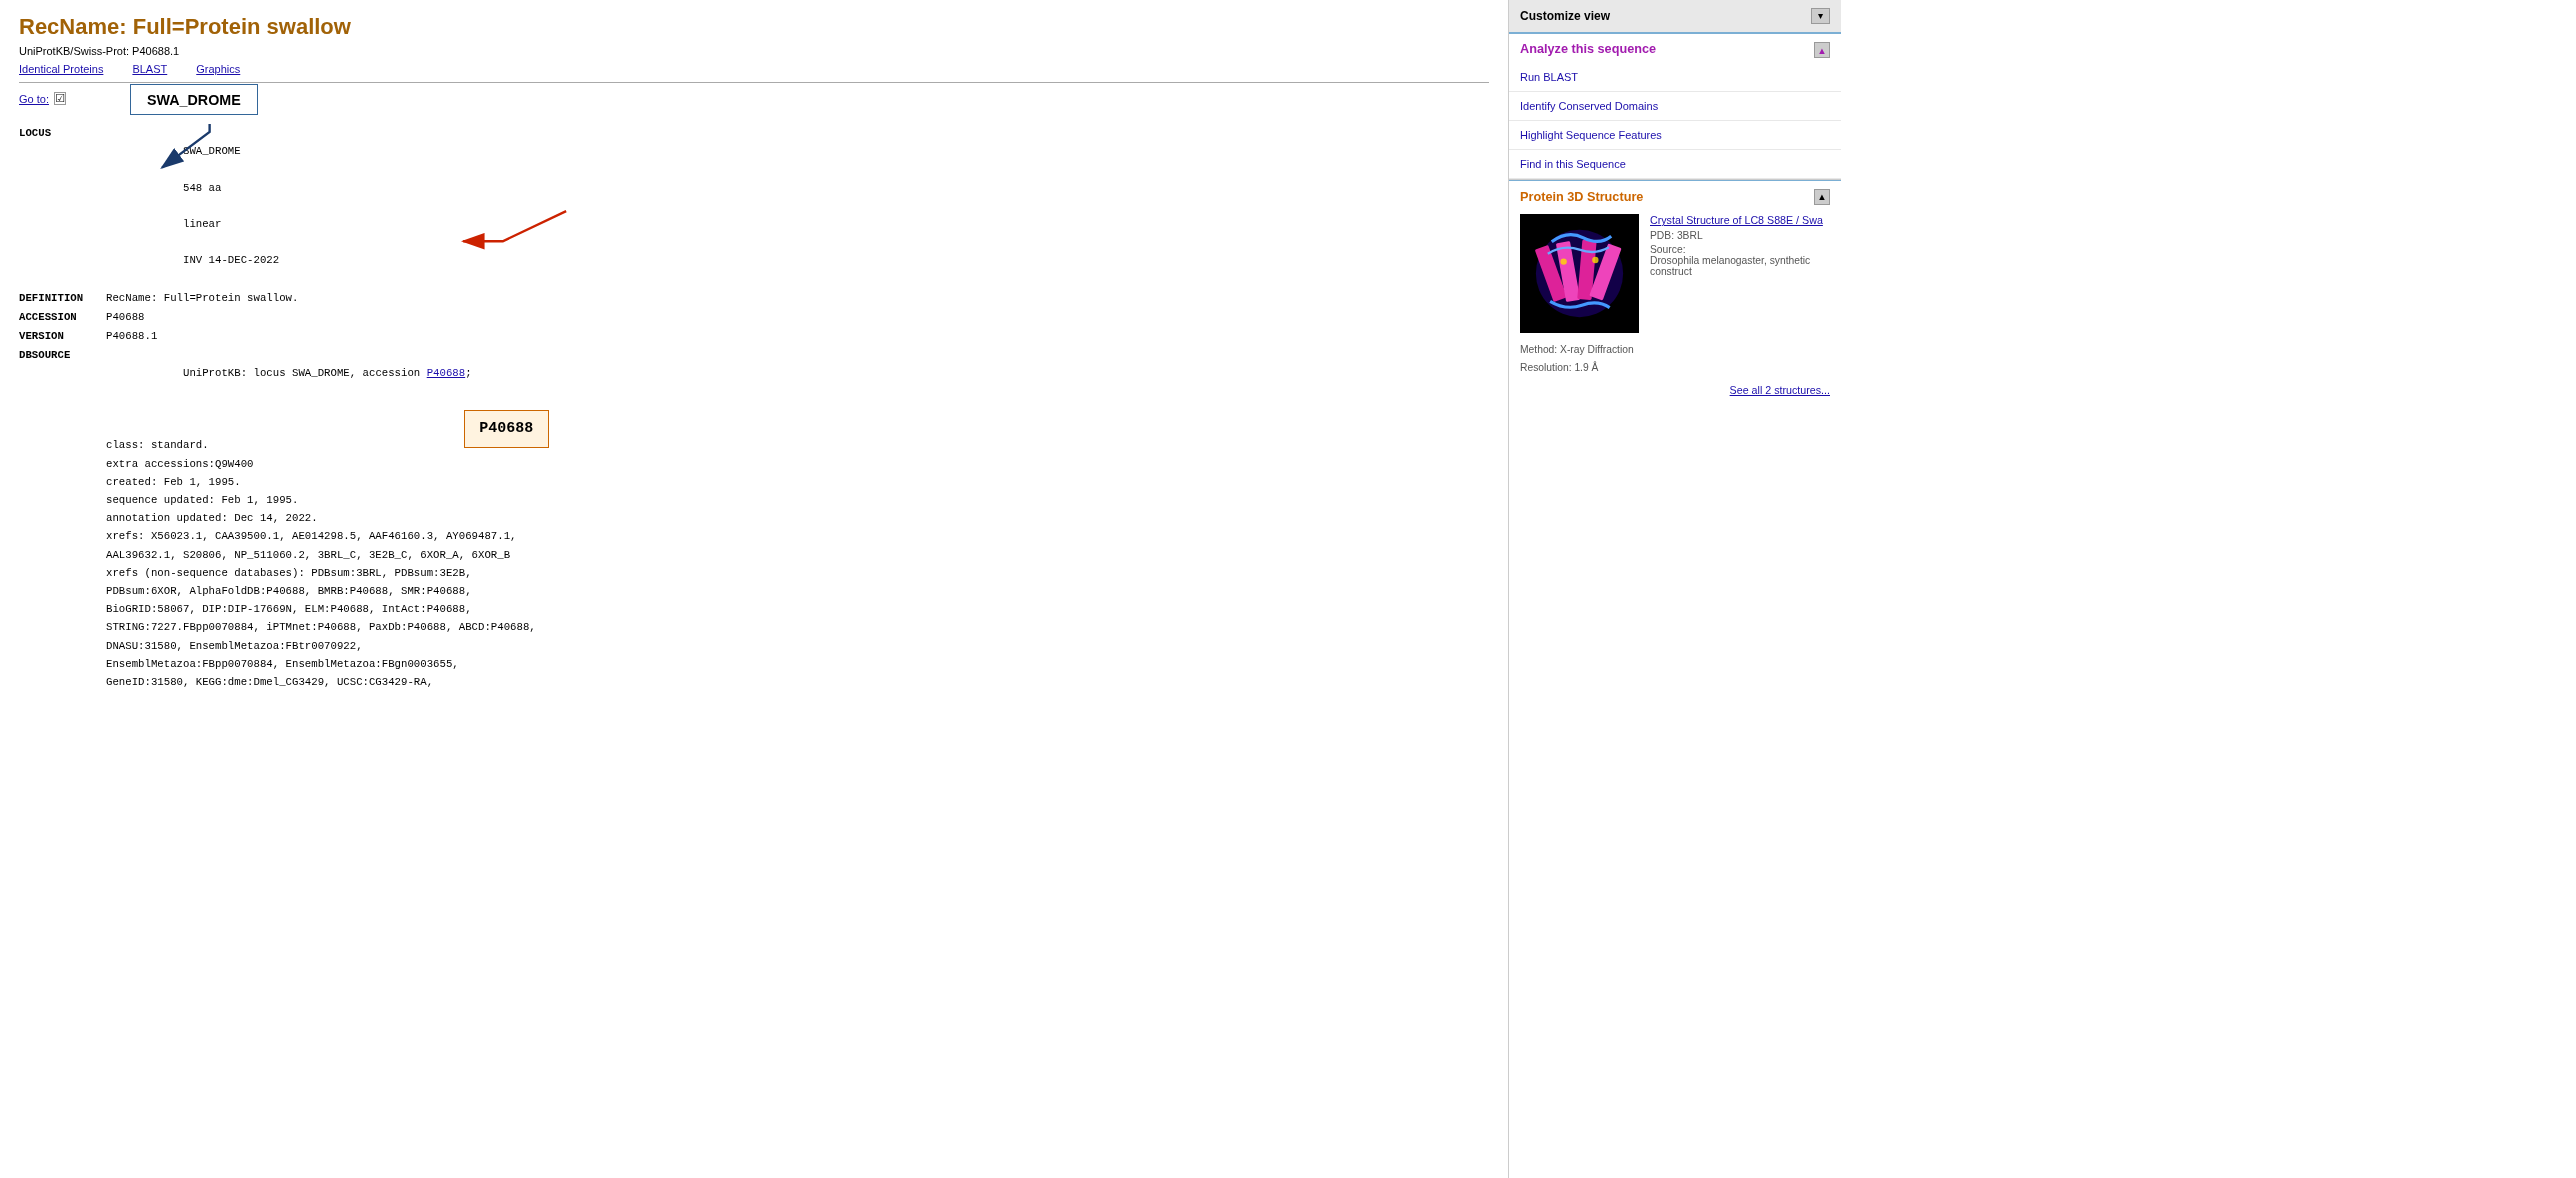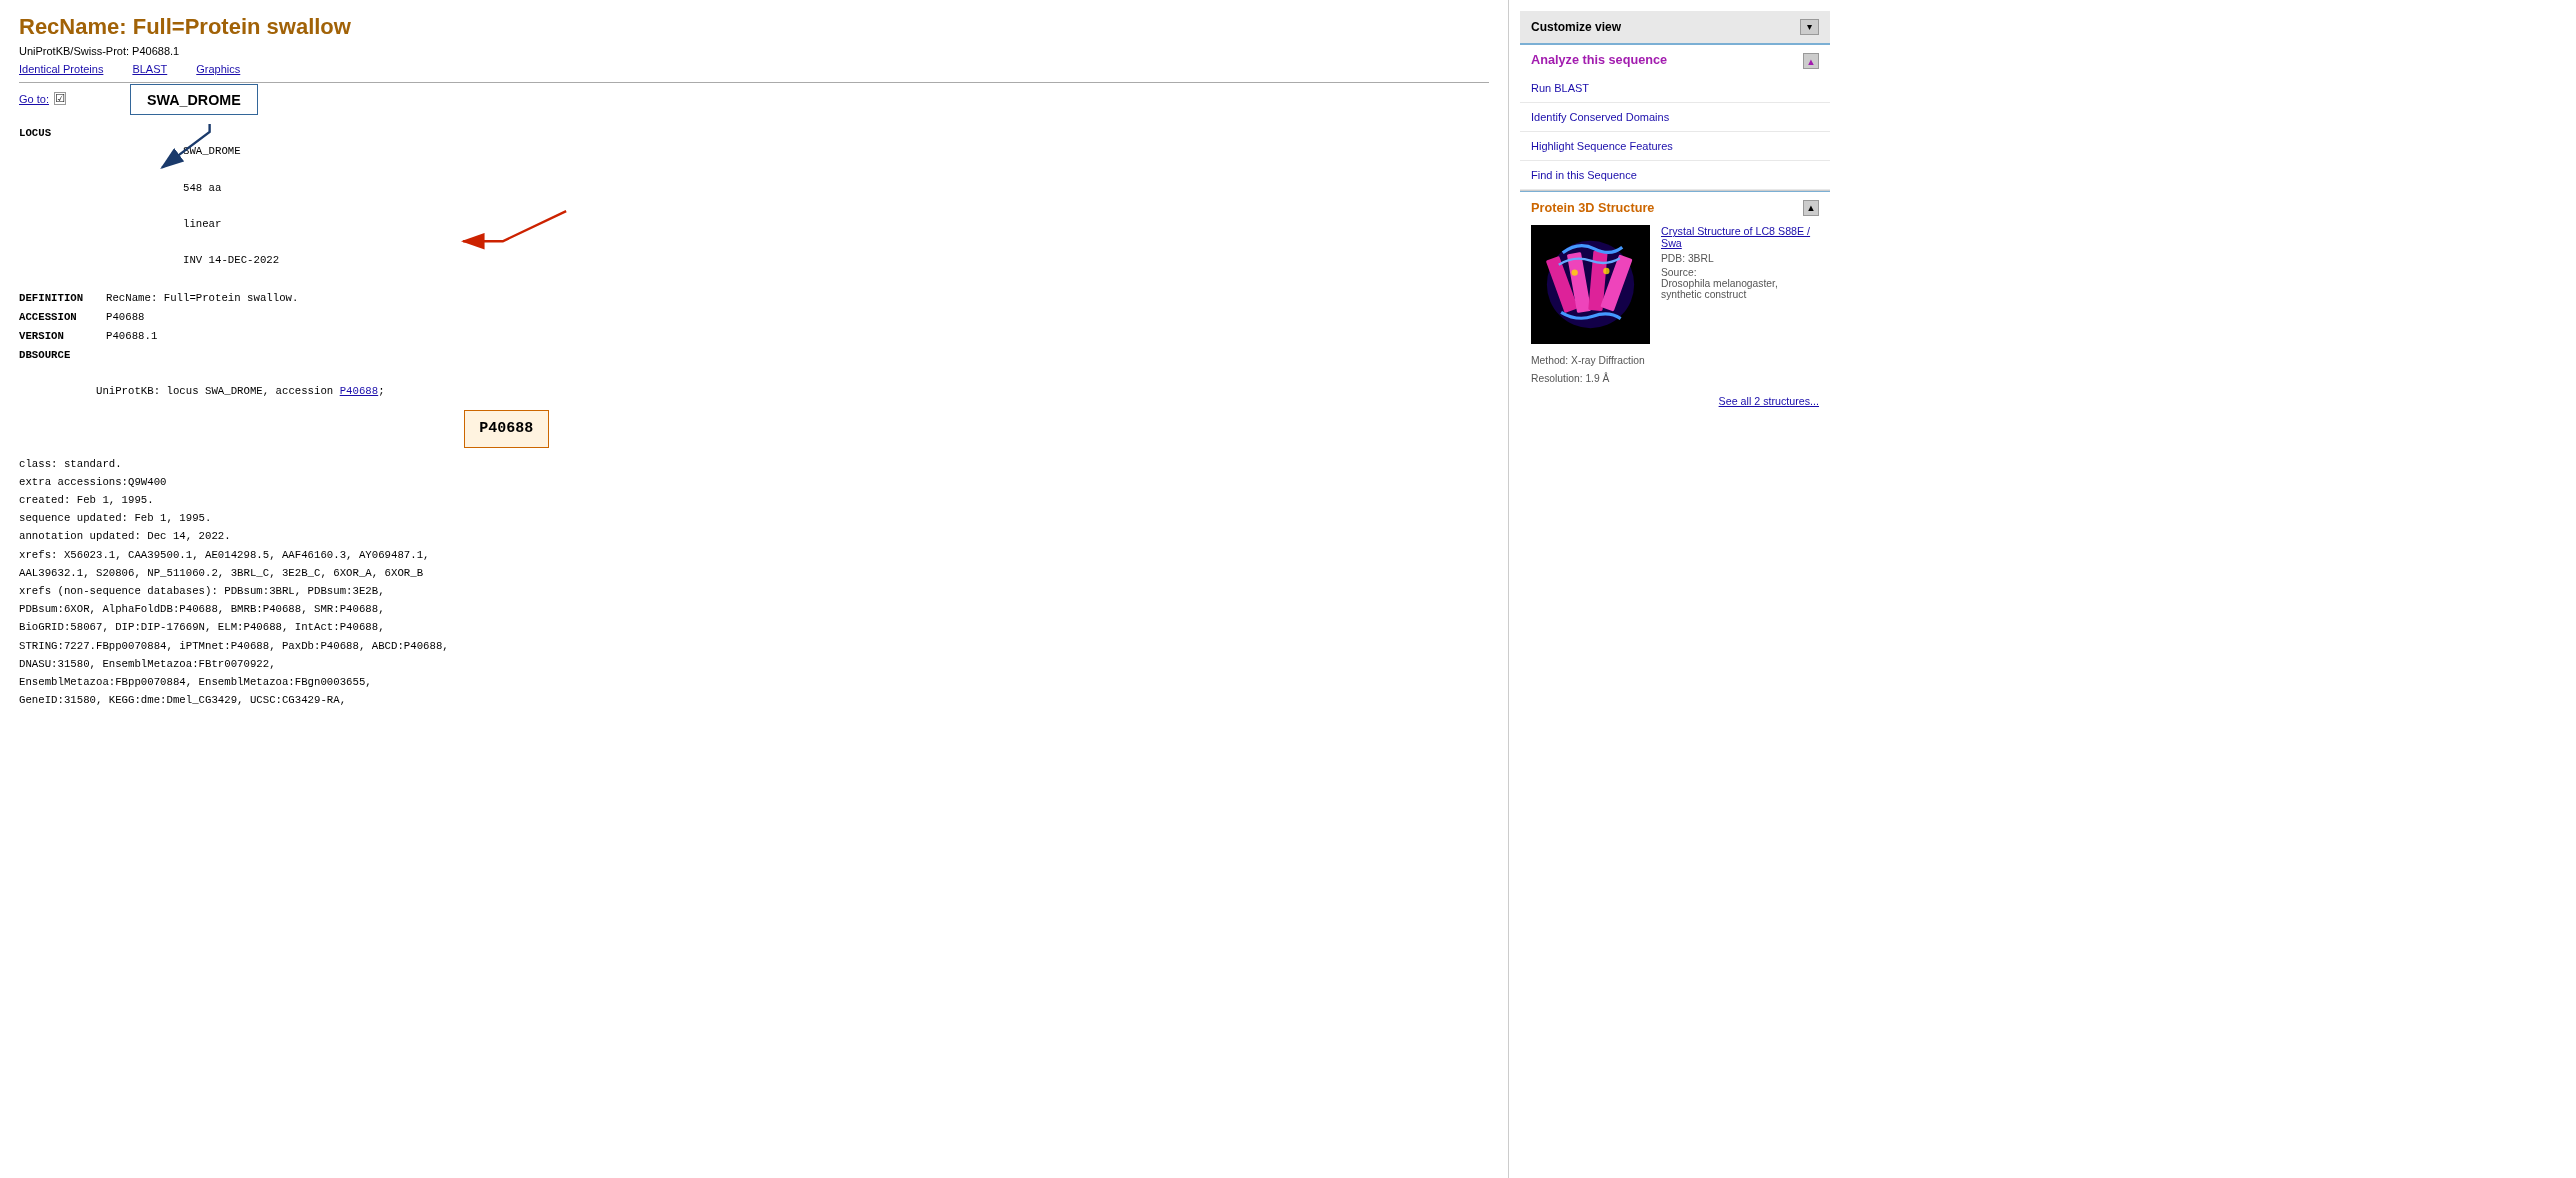--- a/index.html
+++ b/index.html
@@ -16,21 +16,21 @@
     }
     .main-content {
       flex: 1;
       padding: 14.3px 19px;
       max-width: 1508px;
     }
     .sidebar {
       width: 333px;
       min-width: 302px;
       border-left: 0.8px solid #ccc;
-      padding: 11px;
+      padding: 0;
       background: #fff;
     }
 
     
     .page-title {
       font-size: 22px;
       font-weight: bold;
       color: #a16207;
       margin-bottom: 4.8px;
     }
@@ -335,21 +335,21 @@
         <div class="record-row">
           <span class="record-label">ACCESSION</span>
           <span class="record-value">P40688</span>
         </div>
 
         <div class="record-row">
           <span class="record-label">VERSION</span>
           <span class="record-value">P40688.1</span>
         </div>
 
-        <div class="record-row" style="position:relative;flex-direction:column;">
+        <div class="record-row" style="position:relative;">
           <span class="record-label">DBSOURCE</span>
           <span class="record-value">
             <span>UniProtKB: locus SWA_DROME, accession </span><a>P40688</a><span>;</span>
             <br>
             <span id="dbsource-lines"><span style="display:block; padding-left:0;">class: standard.</span><span style="display:block; padding-left:0;">extra accessions:Q9W400</span><span style="display:block; padding-left:0;">created: Feb 1, 1995.</span><span style="display:block; padding-left:0;">sequence updated: Feb 1, 1995.</span><span style="display:block; padding-left:0;">annotation updated: Dec 14, 2022.</span><span style="display:block; padding-left:0;">xrefs: X56023.1, CAA39500.1, AE014298.5, AAF46160.3, AY069487.1,</span><span style="display:block; padding-left:0;">AAL39632.1, S20806, NP_511060.2, 3BRL_C, 3E2B_C, 6XOR_A, 6XOR_B</span><span style="display:block; padding-left:0;">xrefs (non-sequence databases): PDBsum:3BRL, PDBsum:3E2B,</span><span style="display:block; padding-left:0;">PDBsum:6XOR, AlphaFoldDB:P40688, BMRB:P40688, SMR:P40688,</span><span style="display:block; padding-left:0;">BioGRID:58067, DIP:DIP-17669N, ELM:P40688, IntAct:P40688,</span><span style="display:block; padding-left:0;">STRING:7227.FBpp0070884, iPTMnet:P40688, PaxDb:P40688, ABCD:P40688,</span><span style="display:block; padding-left:0;">DNASU:31580, EnsemblMetazoa:FBtr0070922,</span><span style="display:block; padding-left:0;">EnsemblMetazoa:FBpp0070884, EnsemblMetazoa:FBgn0003655,</span><span style="display:block; padding-left:0;">GeneID:31580, KEGG:dme:Dmel_CG3429, UCSC:CG3429-RA,</span></span>
           </span>
 
           <div style="position:absolute; left:445px; top:64px; background:#fff3e0; border:1.6px solid #cc6600; padding:5.6px 14.3px; font-size:15px; font-weight:bold; color:#000; z-index:10;">
             <span>P40688</span>
           </div>

